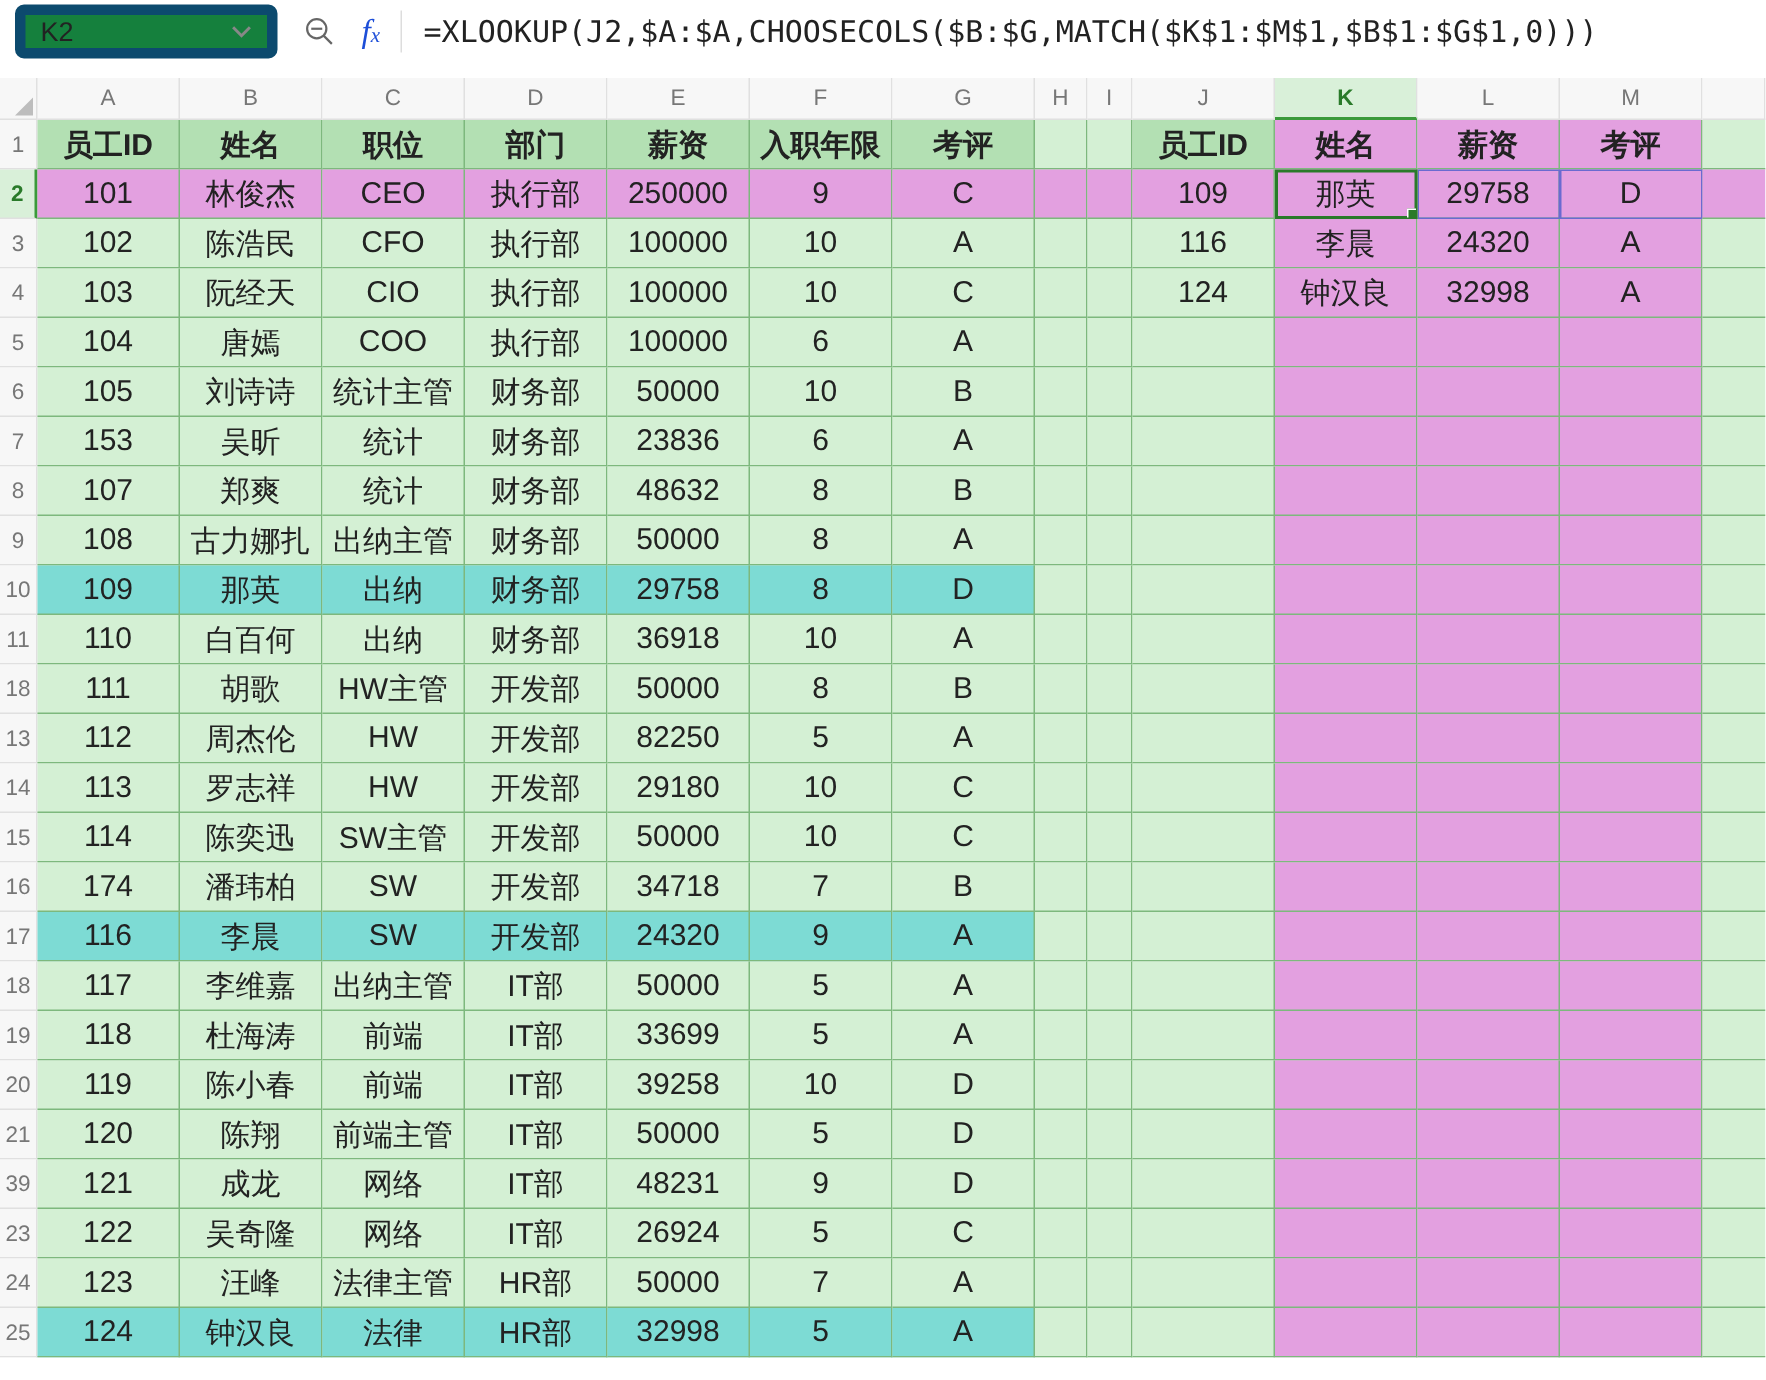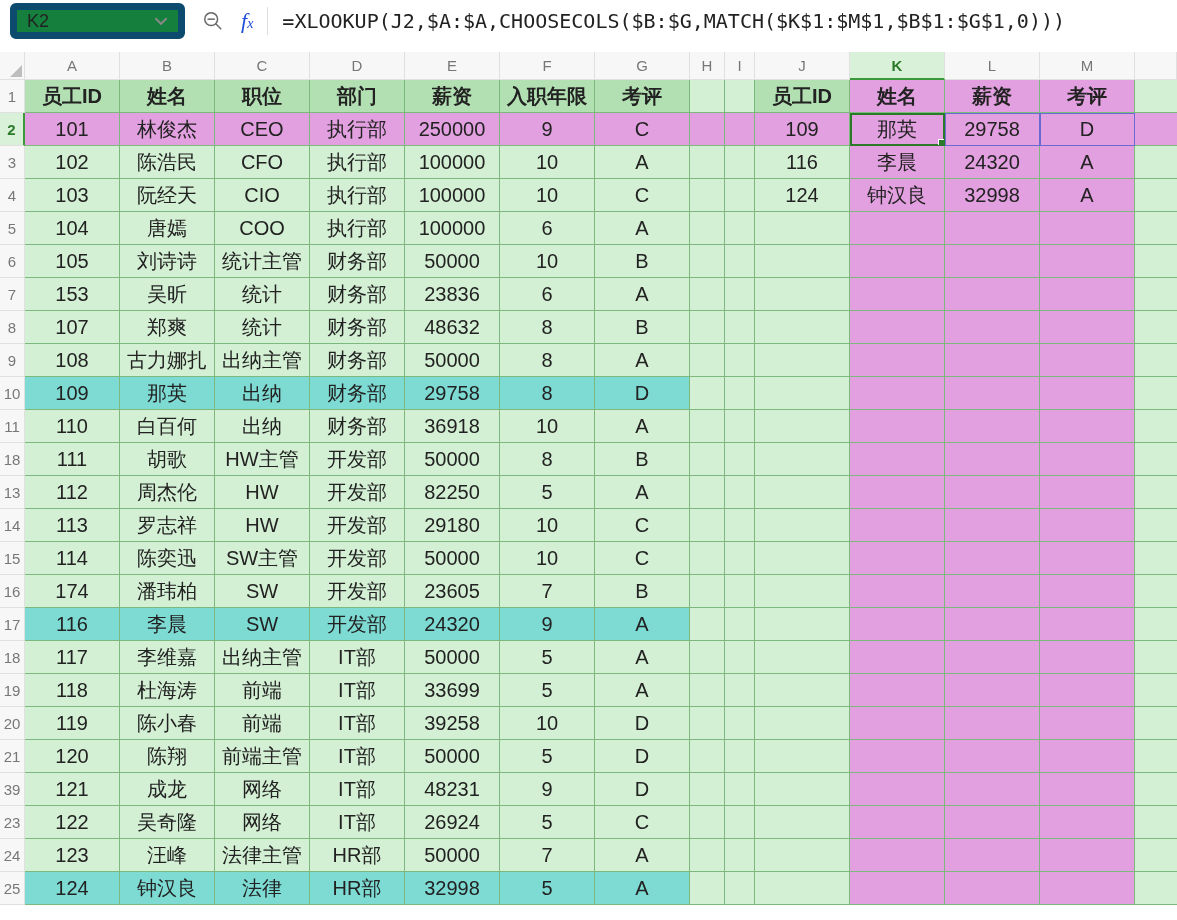--- a/index.html
+++ b/index.html
@@ -397,21 +397,21 @@
         <div class="cell c-L pinkbg"></div>
         <div class="cell c-M pinkbg"></div>
         <div class="tail"></div>
       </div>
       <div class="row">
         <div class="rowhead">16</div>
         <div class="cell c-A">174</div>
         <div class="cell c-B">潘玮柏</div>
         <div class="cell c-C">SW</div>
         <div class="cell c-D">开发部</div>
-        <div class="cell c-E">23605</div>
+        <div class="cell c-E">34718</div>
         <div class="cell c-F">7</div>
         <div class="cell c-G">B</div>
         <div class="cell c-H blank"></div>
         <div class="cell c-I blank"></div>
         <div class="cell c-J blank"></div>
         <div class="cell c-K pinkbg"></div>
         <div class="cell c-L pinkbg"></div>
         <div class="cell c-M pinkbg"></div>
         <div class="tail"></div>
       </div>

